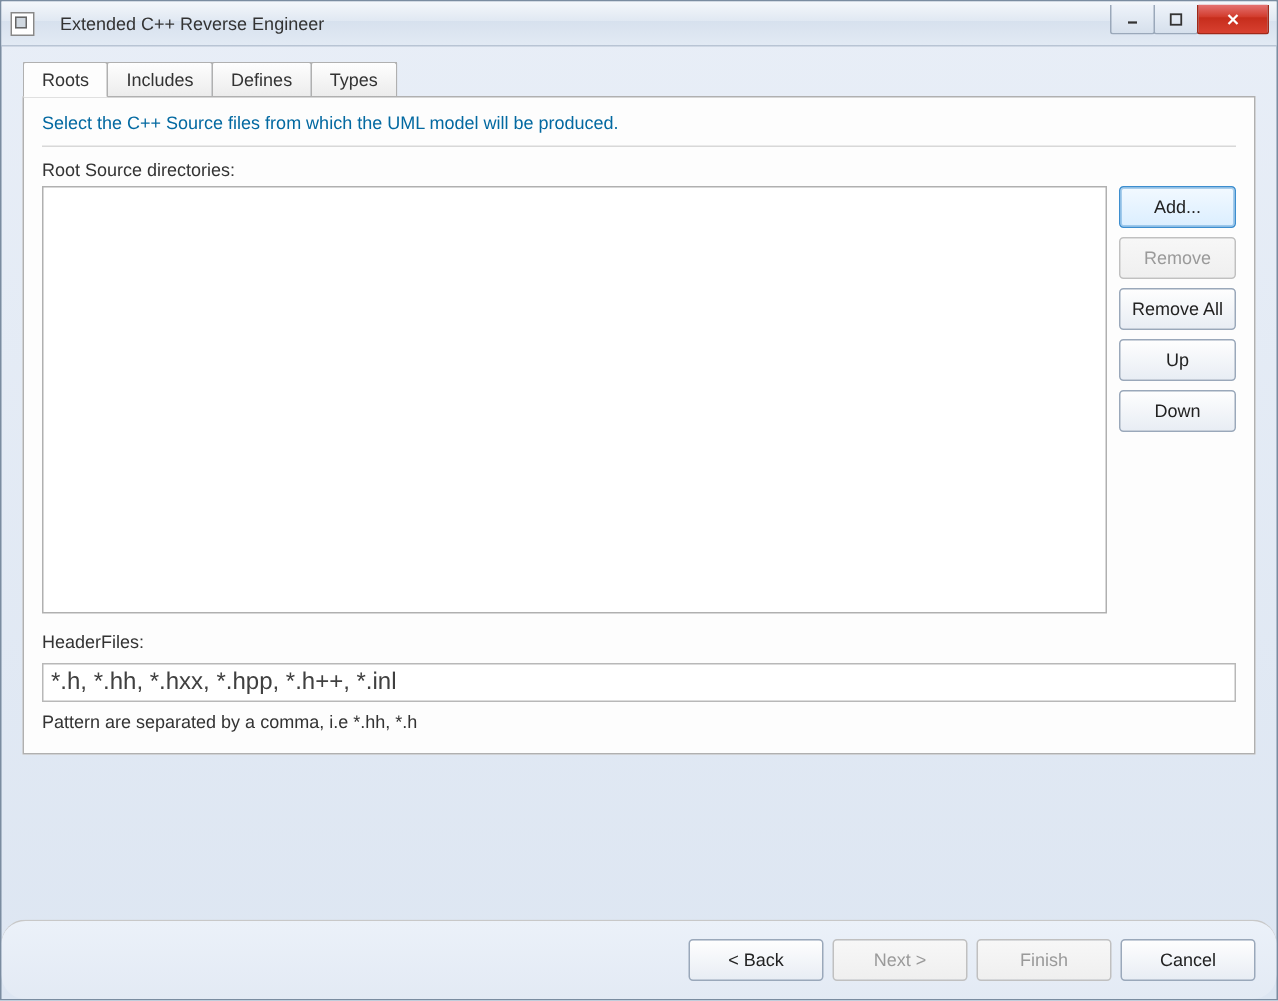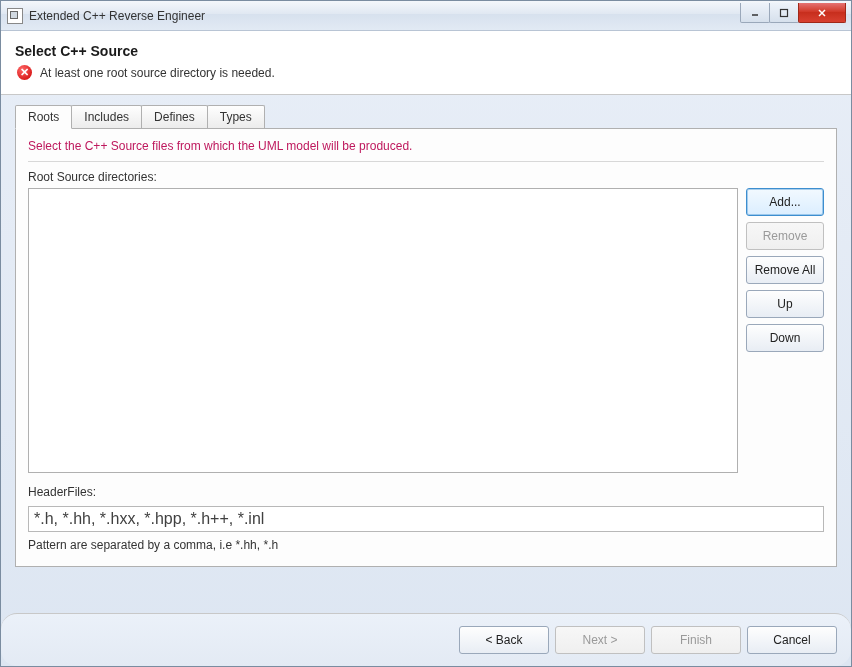--- a/index.html
+++ b/index.html
@@ -19,20 +19,21 @@
   display: flex;
   flex-direction: column;
 }
 .titlebar {
   height: 30px;
   background: linear-gradient(to bottom, #f4f7fb 0%, #e0e8f2 45%, #d7e1ee 46%, #e2eaf4 100%);
   border-bottom: 1px solid #b8c4d4;
   display: flex;
   align-items: center;
   padding: 0 0 0 6px;
+  gap: 11px;
 }
 .titlebar-icon {
   width: 16px; height: 16px;
   background: #fff;
   border: 1px solid #888;
   margin-right: 6px;
   position: relative;
 }
 .titlebar-icon::before {
   content: "";
@@ -106,21 +107,21 @@
 .tab-panel {
   border: 1px solid #b0b0b0;
   background: #fdfdfd;
   padding: 10px 12px 14px 12px;
   flex: 1;
   display: flex;
   flex-direction: column;
   position: relative;
   z-index: 1;
 }
-.panel-desc { color: #be185d; margin-bottom: 4px; }
+.panel-desc { color: #0369a1; margin-bottom: 4px; }
 .panel-sep { border: none; border-top: 1px solid #d8d8d8; margin: 4px 0 8px 0; }
 .subheading { color: #333; margin-bottom: 4px; }
 .list-row { display: flex; gap: 8px; flex: 1; }
 .listbox {
   flex: 1;
   border: 1px solid #b0b0b0;
   background: #fff;
   height: 285px;
 }
 .side-buttons { display: flex; flex-direction: column; gap: 6px; width: 78px; }
@@ -186,27 +187,20 @@
       </div>
       <div class="tb-btn tb-close">
         <svg viewBox="0 0 10 10">
             <line x1="2" y1="2" x2="8" y2="8" stroke-width="1.5"></line>
             <line x1="8" y1="2" x2="2" y2="8" stroke-width="1.5"></line>
           </svg>
       </div>
     </div>
   </div>
 
-  <div class="header-area">
-    <div class="header-title">Select C++ Source</div>
-    <div class="header-msg">
-      <div class="err-icon">✕</div>
-      <div class="header-msg-text">At least one root source directory is needed.</div>
-    </div>
-  </div>
 
   <div class="content">
     <div class="tabs-wrap">
       <div class="tab-strip">
         <div class="tab active">Roots</div>
         <div class="tab">Includes</div>
         <div class="tab">Defines</div>
         <div class="tab">Types</div>
       </div>
       <div class="tab-panel">

